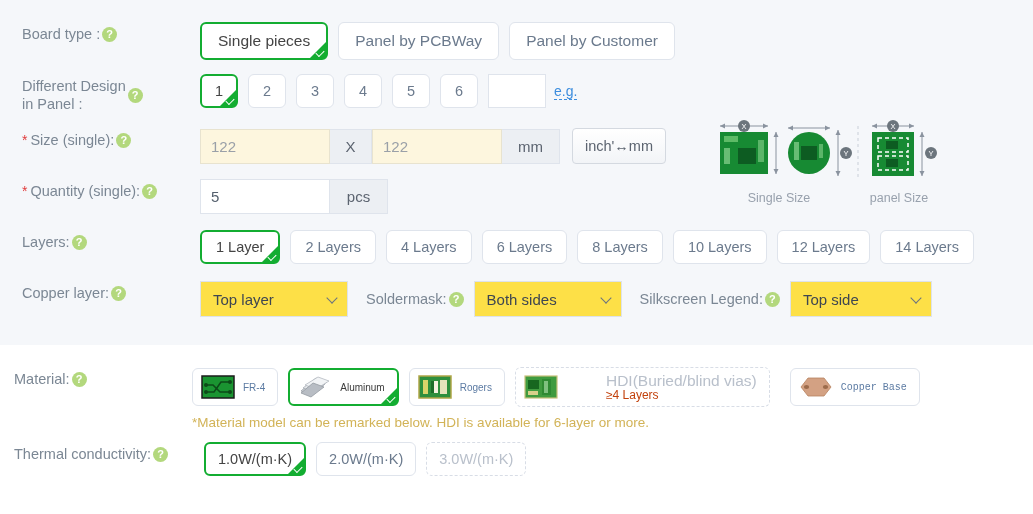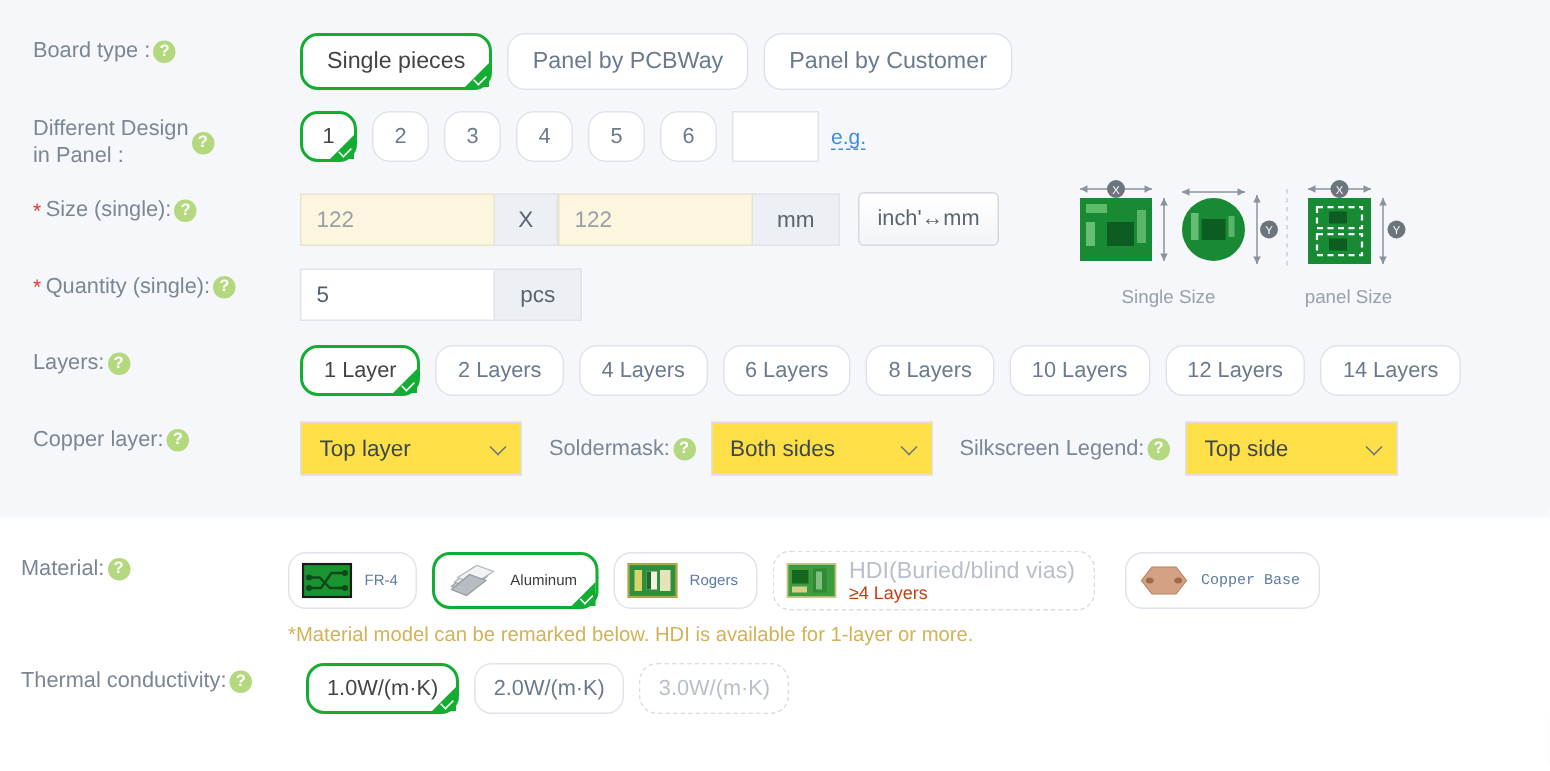--- a/index.html
+++ b/index.html
@@ -61,21 +61,21 @@
     color: #6b7a8d;
     font-size: 14.5px;
     height: 34px;
     padding: 0 14px;
     display: inline-flex;
     align-items: center;
     justify-content: center;
     margin-right: 10px;
     cursor: pointer;
     white-space: nowrap;
-    border-radius: 12px;
+    border-radius: 6px;
   }
   .opt.sel {
     border: 2px solid #13ad31;
     color: #444444;
   }
   .opt.sel::after {
     content: "";
     position: absolute;
     right: 0; bottom: 0;
     width: 0; height: 0;
@@ -90,20 +90,21 @@
     width: 7px; height: 4px;
     border-left: 1.6px solid #ffffff;
     border-bottom: 1.6px solid #ffffff;
     transform: rotate(-45deg);
     z-index: 2;
   }
   .opt.disabled {
     border: 1px dashed #d8dde6;
     color: #b9c0cb;
     background: #ffffff;
+    gap: 40px;
   }
 
   .opt.num { width: 38px; padding: 0; }
 
   
   .row-boardtype { padding-top: 14px; }
   .opt-boardtype { height: 38px; padding: 0 16px; font-size: 15.5px; }
 
   
   .row-design { padding-top: 14px; }
@@ -532,21 +533,21 @@
         <svg class="mat-ico" viewBox="0 0 34 24">
           <polygon points="9,3 25,3 32,12 25,21 9,21 2,12" fill="#d3a183" stroke="#b8835f" stroke-width="0.8"></polygon>
           <ellipse cx="7.5" cy="12" rx="2.6" ry="2" fill="#9c6b4b"></ellipse>
           <ellipse cx="26.5" cy="12" rx="2.6" ry="2" fill="#9c6b4b"></ellipse>
         </svg>
         <span>Copper Base</span>
       </div>
     </div>
   </div>
 
-  <div class="note">*Material model can be remarked below. HDI is available for 1-layer or more.</div>
+  <div class="note">*Material model can be remarked below. HDI is available for 6-layer or more.</div>
 
   <div class="row row-thermal">
     <div class="row-label">
       <span class="lbl-text">Thermal conductivity:</span>
       <span class="help">?</span>
     </div>
     <div class="row-fields">
       <div class="opt opt-therm sel">
         <span>1.0W/(m·K)</span>
       </div>

